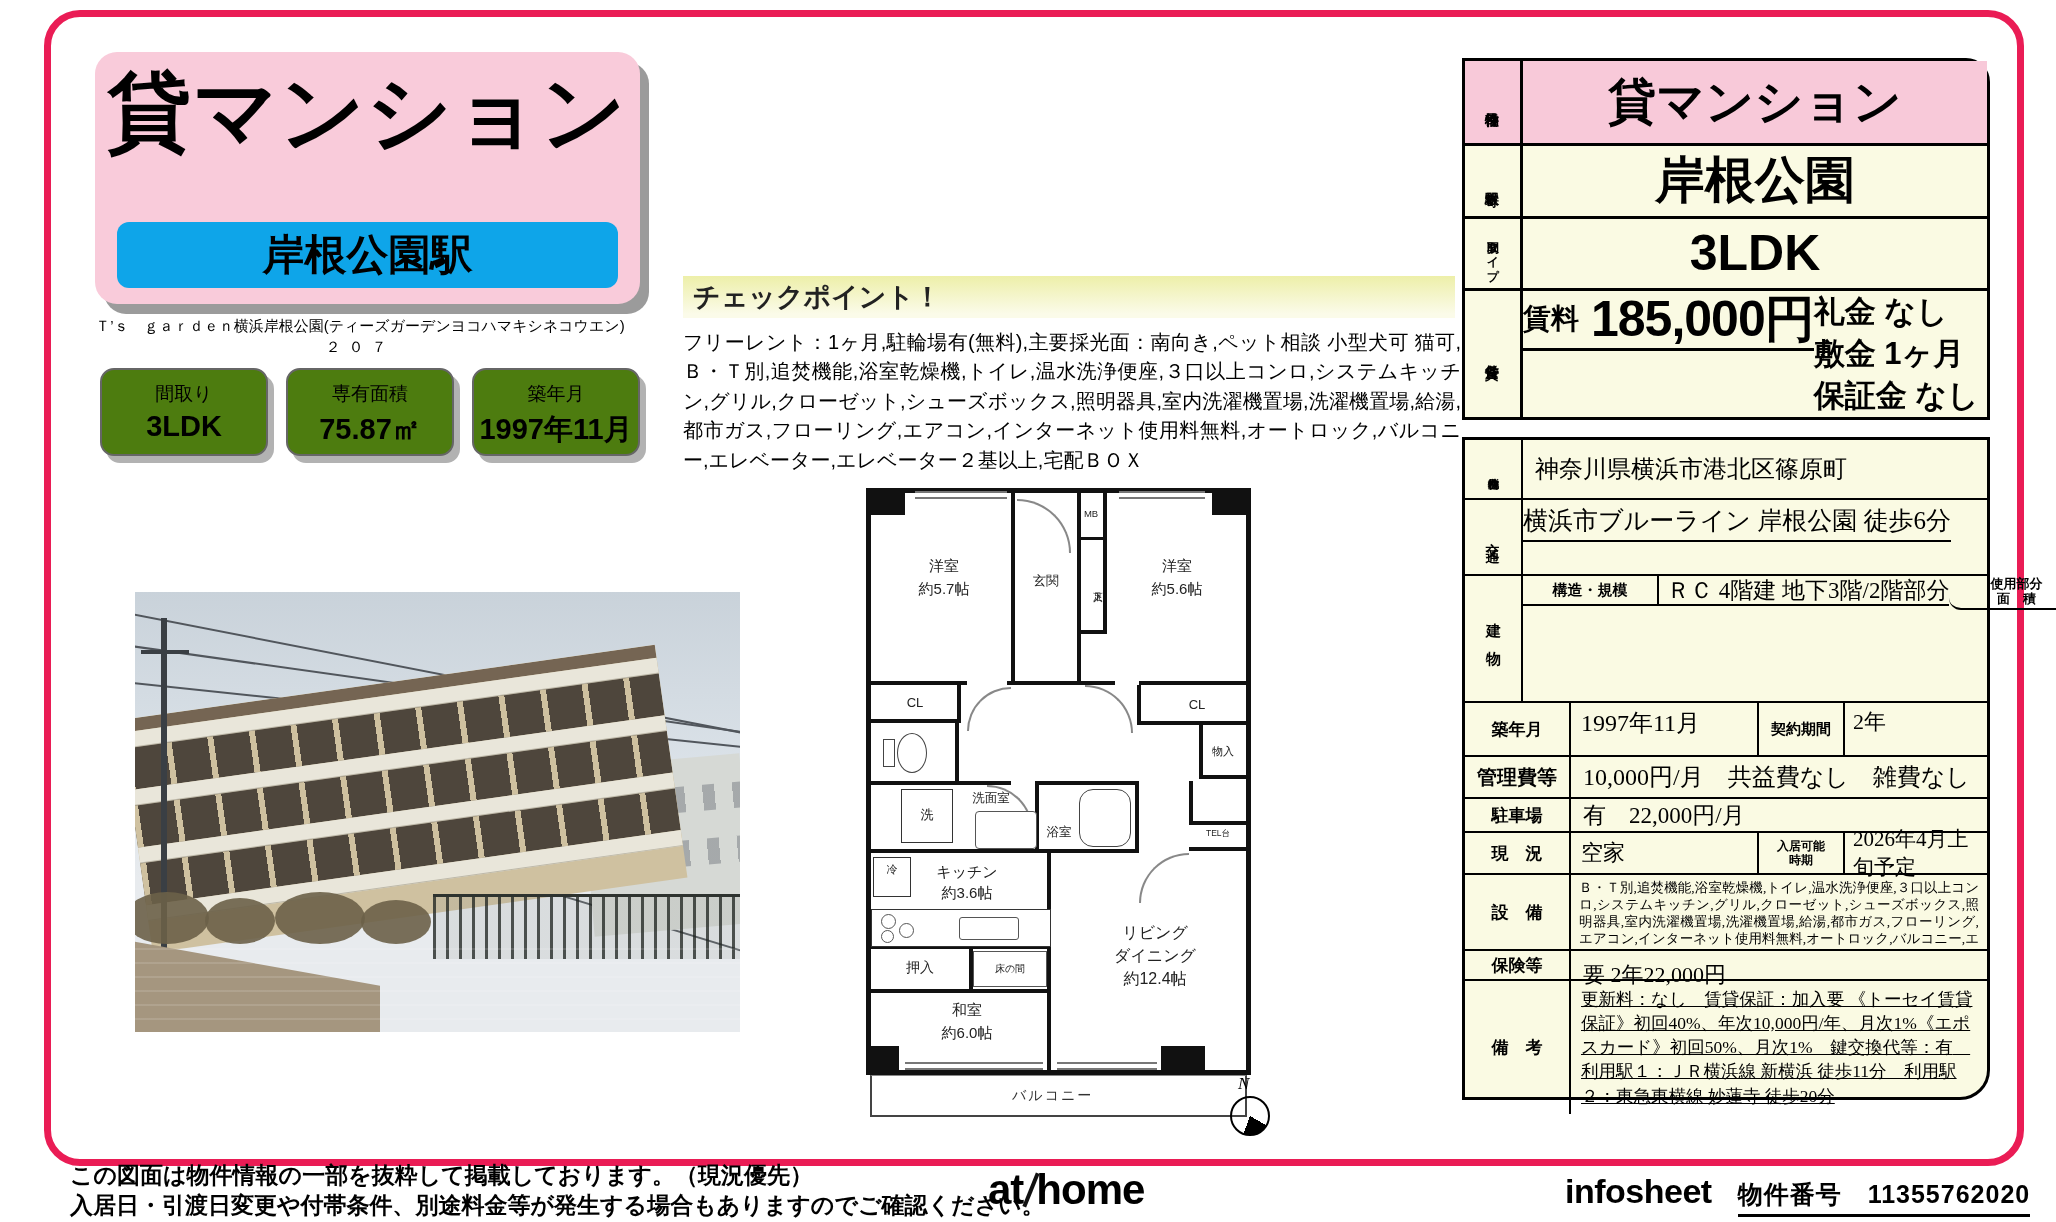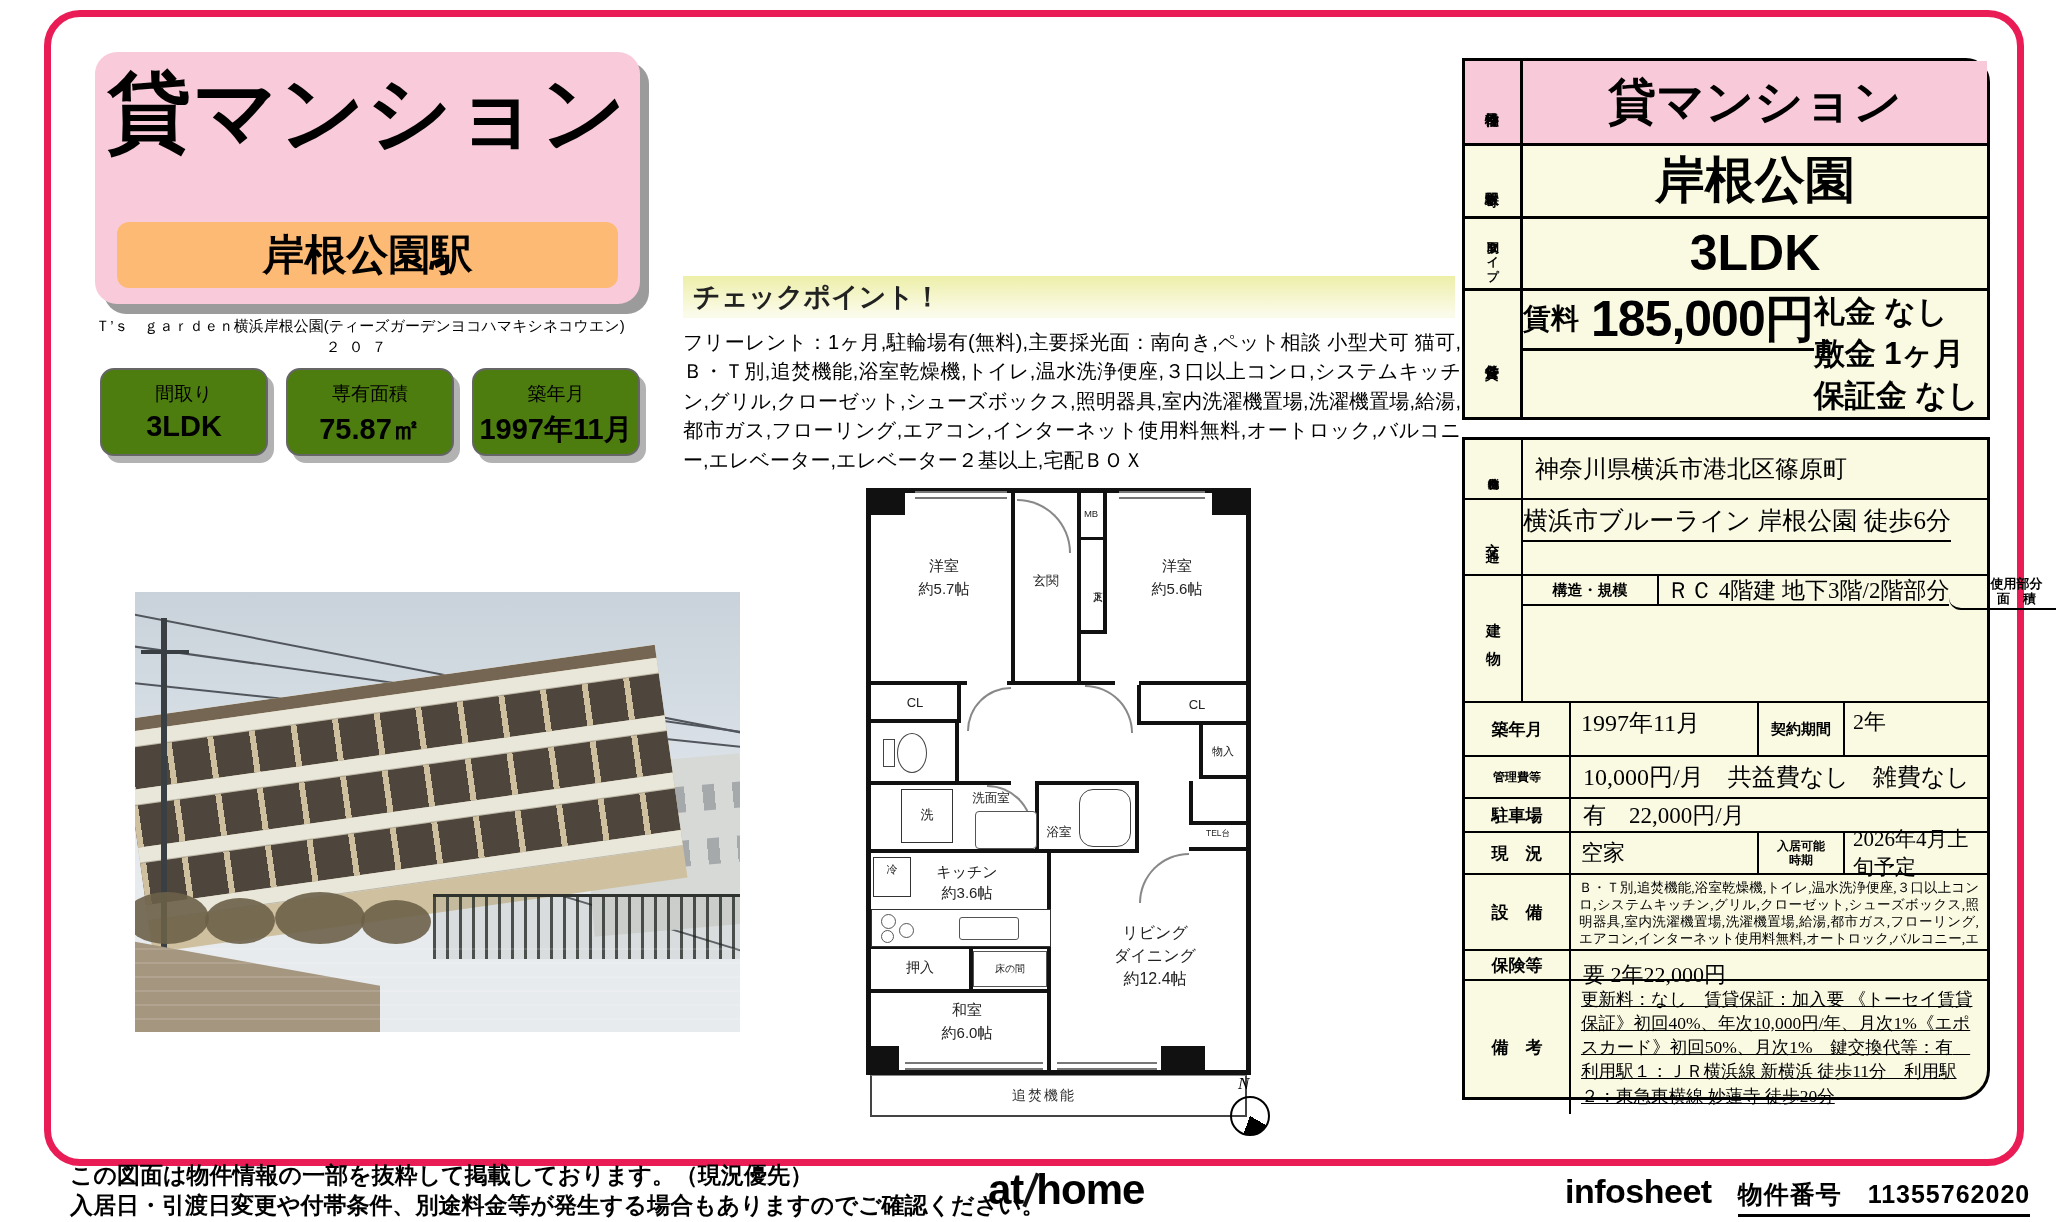--- a/index.html
+++ b/index.html
@@ -11,21 +11,21 @@
   
   .frame{position:absolute;left:44px;top:10px;width:1966px;height:1142px;
          border:7px solid #ea1c55;border-radius:36px;}
 
   
   .hero{position:absolute;left:95px;top:52px;width:545px;height:252px;
         background:#f9cbda;border-radius:22px;box-shadow:9px 10px 0 #9b9b9b;}
   .hero-type{font-size:84px;font-weight:800;text-align:center;margin-top:14px;
              letter-spacing:1px;line-height:1.1;}
   .hero-station{position:absolute;left:22px;bottom:16px;width:501px;height:66px;
-        background:#fdba74;border-radius:12px;display:flex;align-items:center;
+        background:#0ea5e9;border-radius:12px;display:flex;align-items:center;
         justify-content:center;font-size:42px;font-weight:bold;}
   .bname{position:absolute;left:60px;top:316px;width:600px;text-align:center;
          font-size:15px;line-height:1.35;}
   .bunit{position:absolute;left:60px;top:338px;width:600px;text-align:center;
          font-size:15px;letter-spacing:8px;}
   .fact{position:absolute;top:368px;width:168px;height:88px;background:#4d7c0f;
         border:2px solid #666;border-radius:14px;box-shadow:6px 7px 0 #b2b2b2;
         text-align:center;box-sizing:border-box;padding-top:11px;}
   .fact .fl{font-size:19px;}
   .fact .fv{font-size:29px;font-weight:bold;margin-top:3px;}
@@ -255,21 +255,21 @@
 約3.6帖</div>
   <div class="fpl" style="left:18px;top:464px;width:62px;font-size:14px;">押入</div>
   <div class="fpl" style="left:104px;top:468px;width:70px;font-size:10px;">床の間</div>
   <div class="fpl pre" style="left:214px;top:428px;width:140px;font-size:16px;line-height:1.45;">リビング
 ダイニング
 約12.4帖</div>
   <div class="fpl pre" style="left:48px;top:506px;width:96px;font-size:15px;">和室
 約6.0帖</div>
 </div>
 <div class="balc">
-  <span>追焚機能</span>
+  <span>バルコニー</span>
 </div>
 <div class="compass">
   <div class="n">N</div>
   <div class="circ"></div>
 </div>
 
 <div class="sumtbl">
   <div class="srow pinkbg" style="height:87px;">
     <div class="slab pinkbg">物件種目</div>
     <div class="sval" style="font-size:48px;border-top-right-radius:20px;">貸マンション</div>
@@ -324,21 +324,21 @@
       </div>
     </div>
   </div>
   <div class="drow" style="height:54px;">
     <div class="plab">築年月</div>
     <div class="serif" style="width:188px;border-right:2px solid #000;display:flex;align-items:flex-start;padding:4px 0 0 10px;font-size:24px;box-sizing:border-box;flex:none;">1997年11月</div>
     <div style="width:86px;border-right:2px solid #000;display:flex;align-items:center;justify-content:center;font-weight:bold;font-size:15px;box-sizing:border-box;flex:none;">契約期間</div>
     <div class="serif" style="flex:1;display:flex;align-items:flex-start;padding:4px 0 0 8px;font-size:22px;">2年</div>
   </div>
   <div class="drow" style="height:42px;">
-    <div class="plab" style="font-size:12px;">管理費等</div>
+    <div class="plab" style="font-size:20px;">管理費等</div>
     <div class="dval serif" style="font-size:24px;">10,000円/月　共益費なし　雑費なし</div>
   </div>
   <div class="drow" style="height:34px;">
     <div class="plab">駐車場</div>
     <div class="dval serif" style="font-size:23px;">有　22,000円/月</div>
   </div>
   <div class="drow" style="height:42px;">
     <div class="plab">現　況</div>
     <div class="serif" style="width:188px;border-right:2px solid #000;display:flex;align-items:center;padding-left:10px;font-size:22px;box-sizing:border-box;flex:none;">空家</div>
     <div class="pre" style="width:86px;border-right:2px solid #000;display:flex;align-items:center;justify-content:center;font-weight:bold;font-size:12px;line-height:1.2;text-align:center;box-sizing:border-box;flex:none;">入居可能

